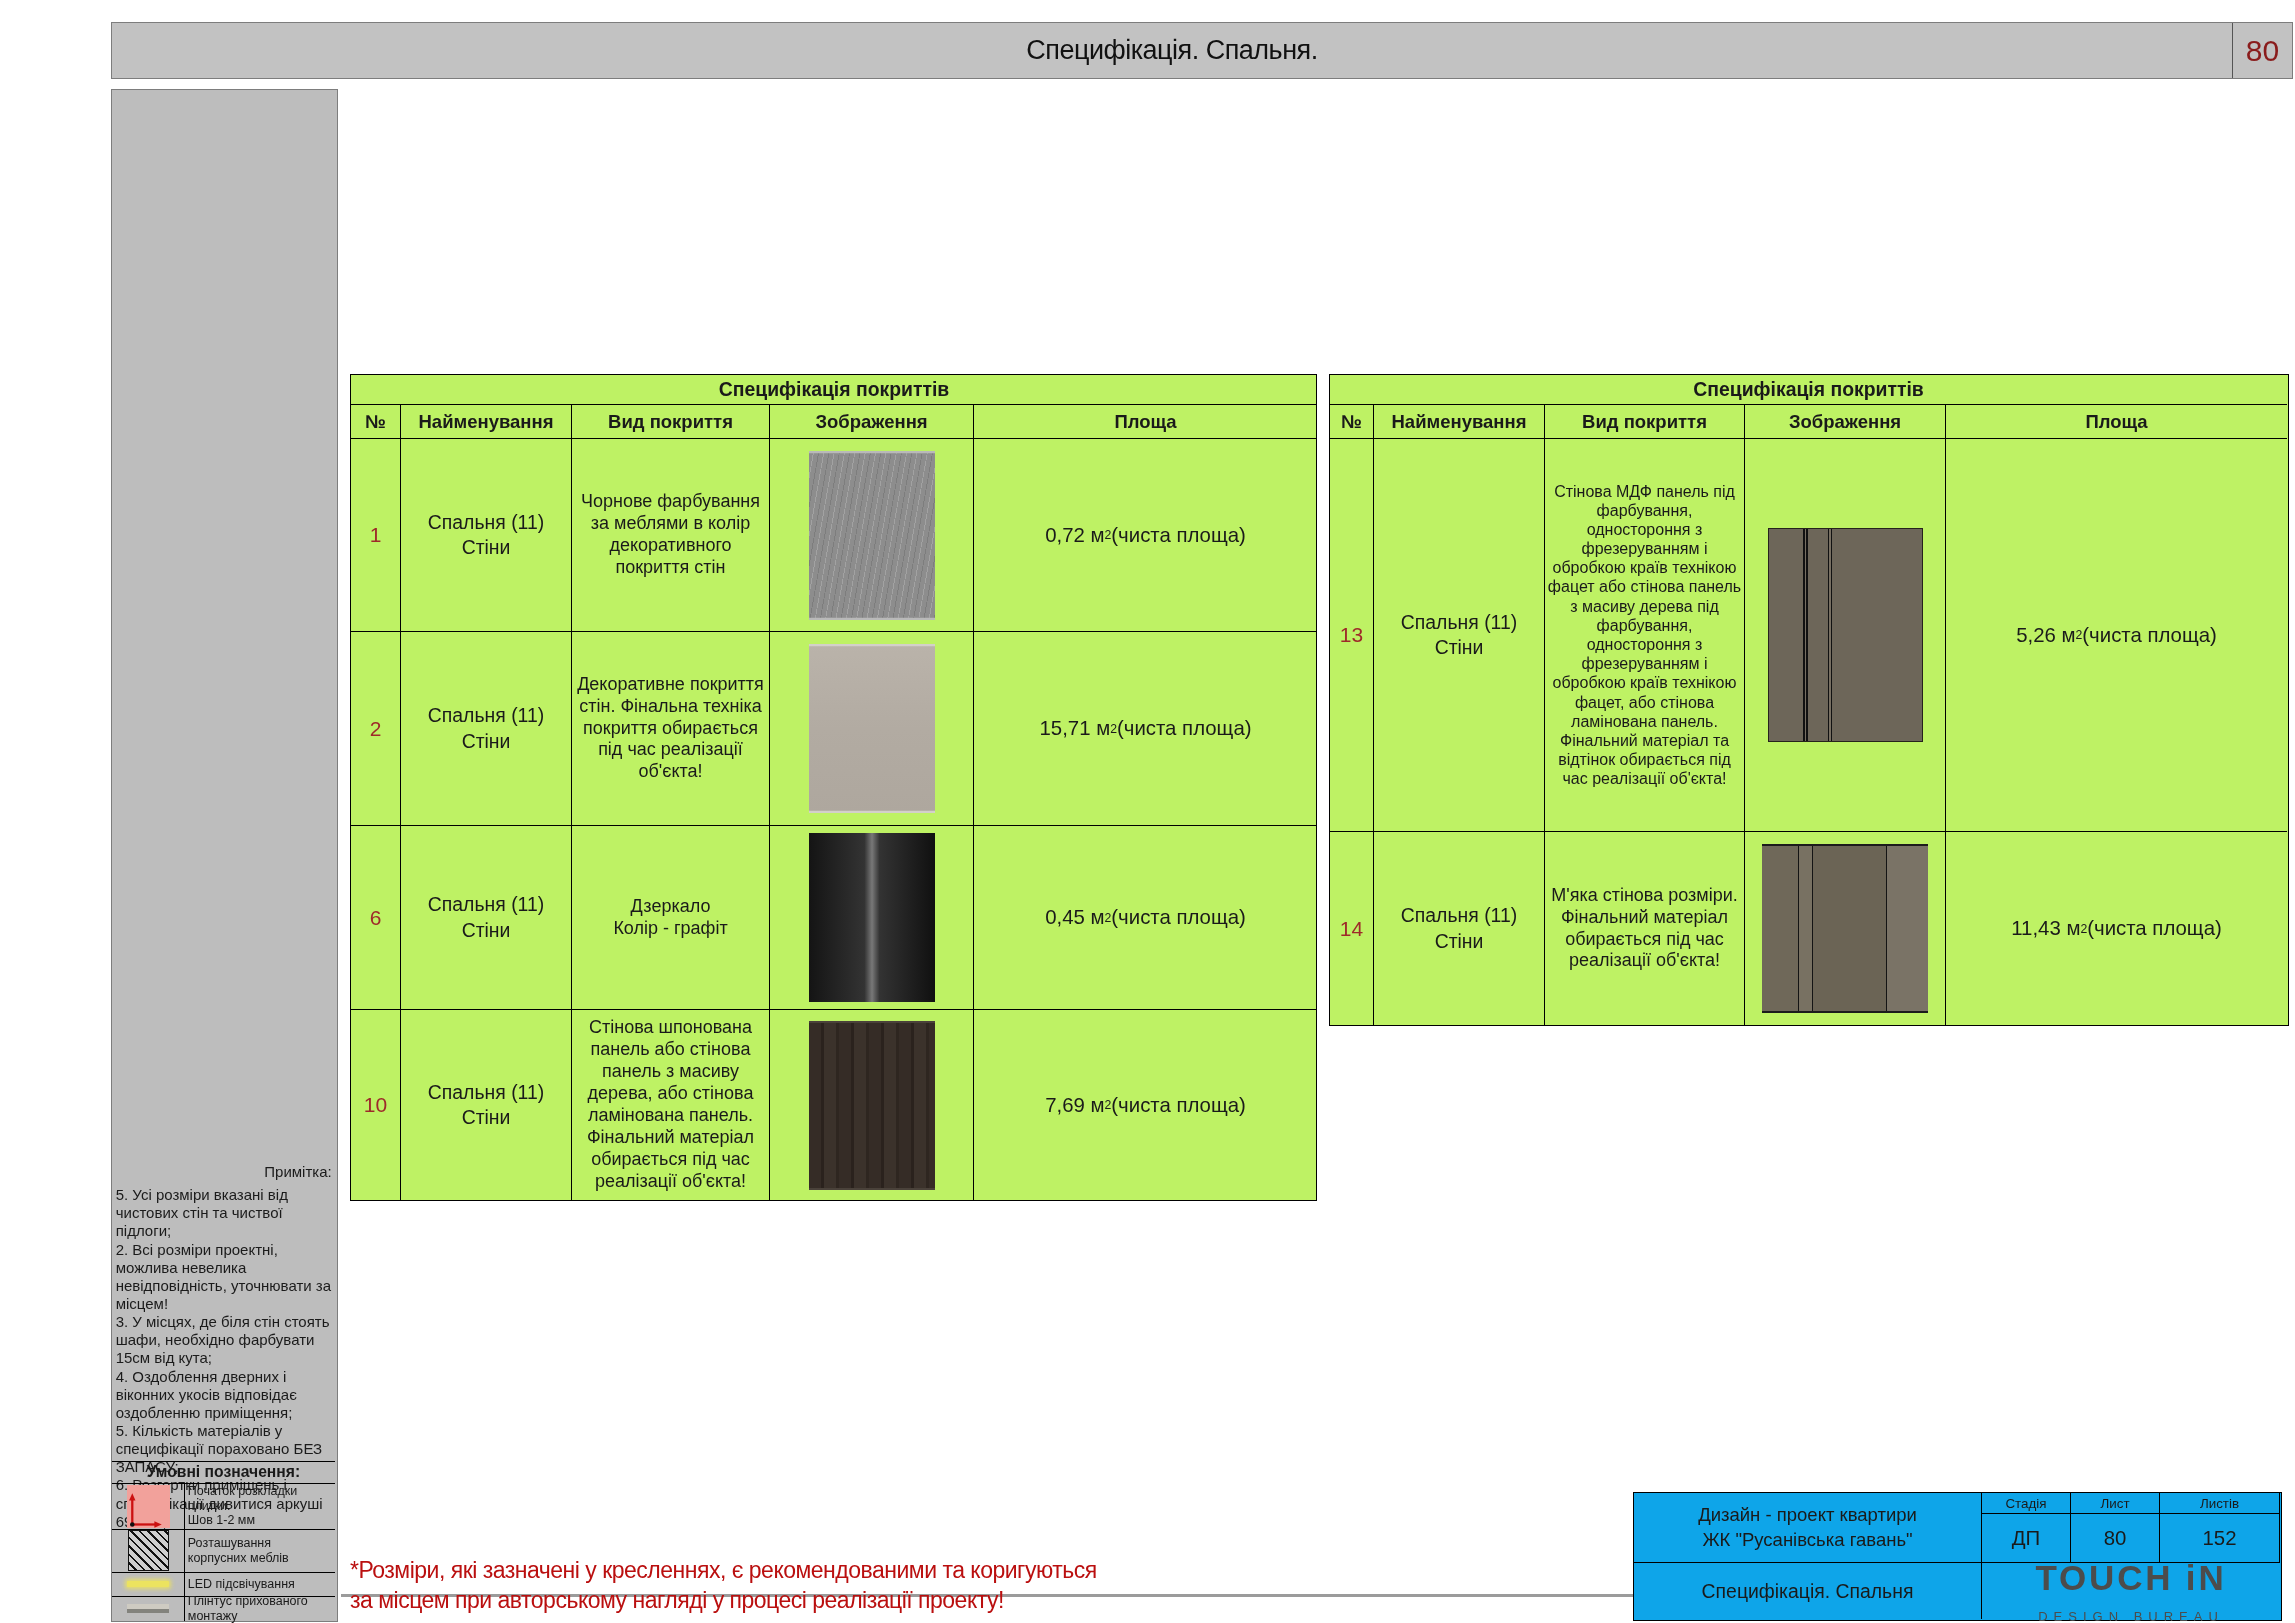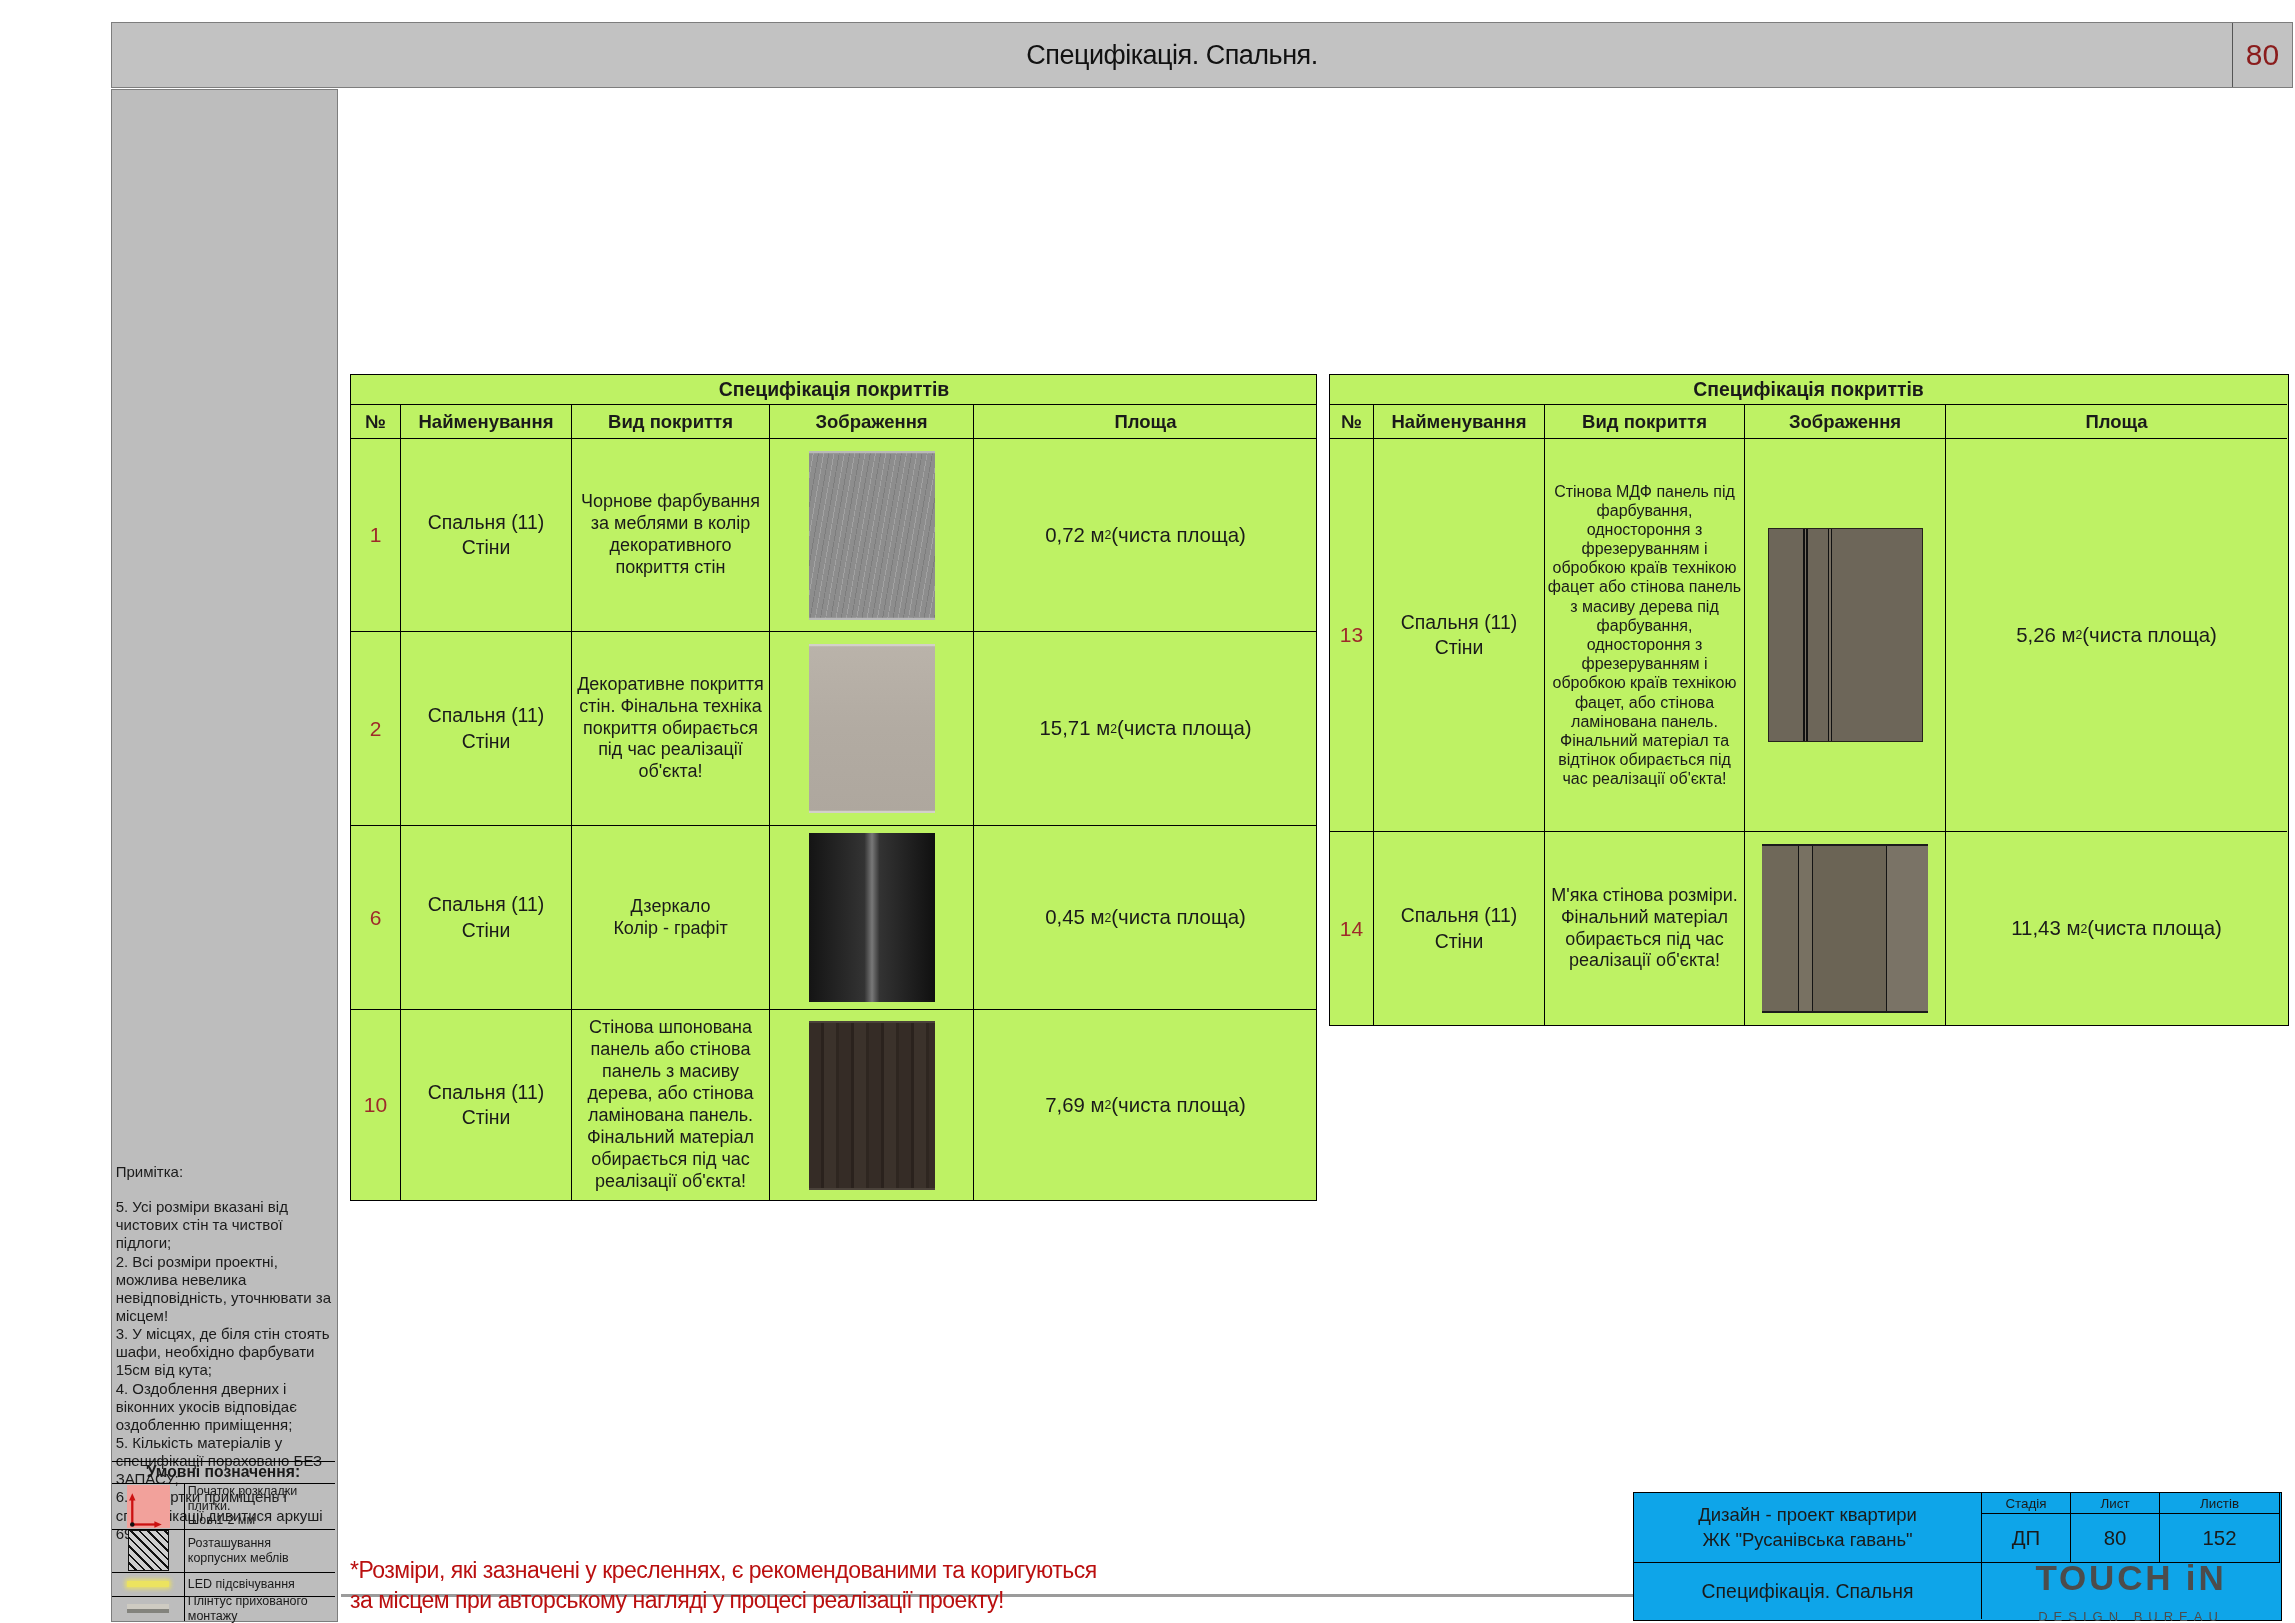--- a/index.html
+++ b/index.html
@@ -6,21 +6,21 @@
   #page{
     position:relative;
     width:2295px;height:1623px;
     background:#ffffff;
     font-family:"Liberation Sans","DejaVu Sans",sans-serif;
     color:#1a1a1a;
     overflow:hidden;
   }
   
   .titlebar{
-    position:absolute;left:111px;top:22px;width:2182px;height:66px;
+    position:absolute;left:111px;top:22px;width:2182px;height:57px;
     background:#c2c2c2;border:1.9px solid #7d7d7d;box-sizing:border-box;
     display:flex;
   }
   .titlebar .main{
     flex:1;display:flex;align-items:center;justify-content:center;
     font-size:27px;letter-spacing:-0.5px;color:#111;
   }
   .titlebar .numcell{
     width:59px;border-left:1.4px solid #555;
     display:flex;align-items:center;justify-content:center;
@@ -28,21 +28,21 @@
   }
   
   .sidebar{
     position:absolute;left:111px;top:89px;width:227px;height:1533px;
     background:#bdbdbd;border:1.9px solid #7d7d7d;box-sizing:border-box;
   }
   .notes{
     position:absolute;left:3.7px;top:1073px;width:216px;
     font-size:15px;line-height:1.21;color:#1b1b1b;
   }
-  .notes .nt{margin:0 0 17px 0;}
+  .notes .nt{margin:0 0 5px 0;text-align:right;}
   .notes .ni{margin:0;}
   
   .legend{
     position:absolute;left:0;bottom:0;width:223px;
     display:grid;grid-template-columns:73px 150px;
     grid-template-rows:22px 46px 43px 24px 24.5px;
     border-top:1.4px solid #000;box-sizing:border-box;
   }
   .lg-cell{
     border-bottom:1.4px solid #000;border-right:1.4px solid #000;

